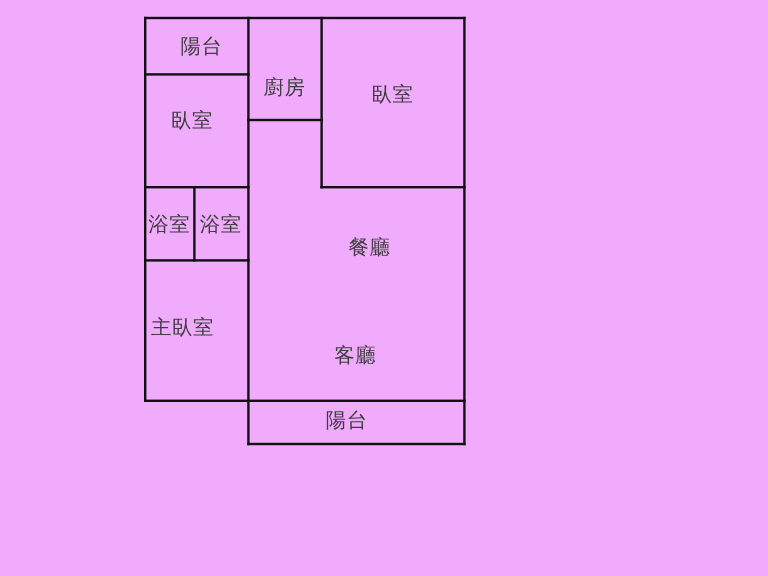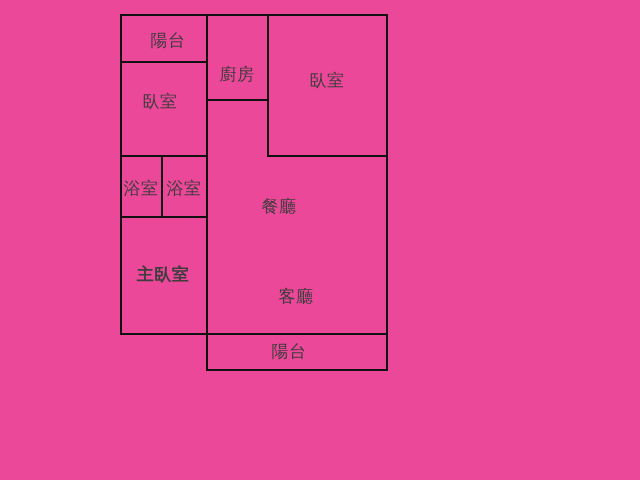--- a/index.html
+++ b/index.html
@@ -4,21 +4,21 @@
 <style>
   html, body {
     margin: 0;
     padding: 0;
     background: #ffffff;
   }
   .canvas {
     position: relative;
     width: 640px;
     height: 480px;
-    background: #ec4899;
+    background: #f0abfc;
     overflow: hidden;
     font-family: "DejaVu Sans", "Liberation Sans", sans-serif;
   }
   .wall {
     position: absolute;
     background: var(--wall-color, #111111);
   }
   .wall.h { height: 2px; }
   .wall.v { width: 2px; }
   .room-label {
@@ -50,18 +50,18 @@
   <div class="wall h" style="left:267px; top:155px; width:121px;"></div>
   <div class="wall v" style="left:161px; top:155px; height:63px;"></div>
   <div class="wall h" style="left:120px; top:216px; width:88px;"></div>
 
   <span class="room-label" style="left:168px; top:40px;">陽台</span>
   <span class="room-label" style="left:237px; top:74px;">廚房</span>
   <span class="room-label" style="left:327px; top:80px;">臥室</span>
   <span class="room-label" style="left:160px; top:101px;">臥室</span>
   <span class="room-label" style="left:141px; top:188px;">浴室</span>
   <span class="room-label" style="left:184px; top:188px;">浴室</span>
-  <span class="room-label" style="left:279px; top:207px;font-family:Liberation Mono, monospace;">餐廳</span>
-  <span class="room-label" style="left:163px; top:274px;font-weight:bold;">主臥室</span>
+  <span class="room-label" style="left:308px; top:207px;">餐廳</span>
+  <span class="room-label" style="left:152px; top:274px;">主臥室</span>
   <span class="room-label" style="left:296px; top:296px;font-family:Liberation Serif, serif;">客廳</span>
   <span class="room-label" style="left:289px; top:351px;">陽台</span>
 
 </div>
 
 </body></html>

